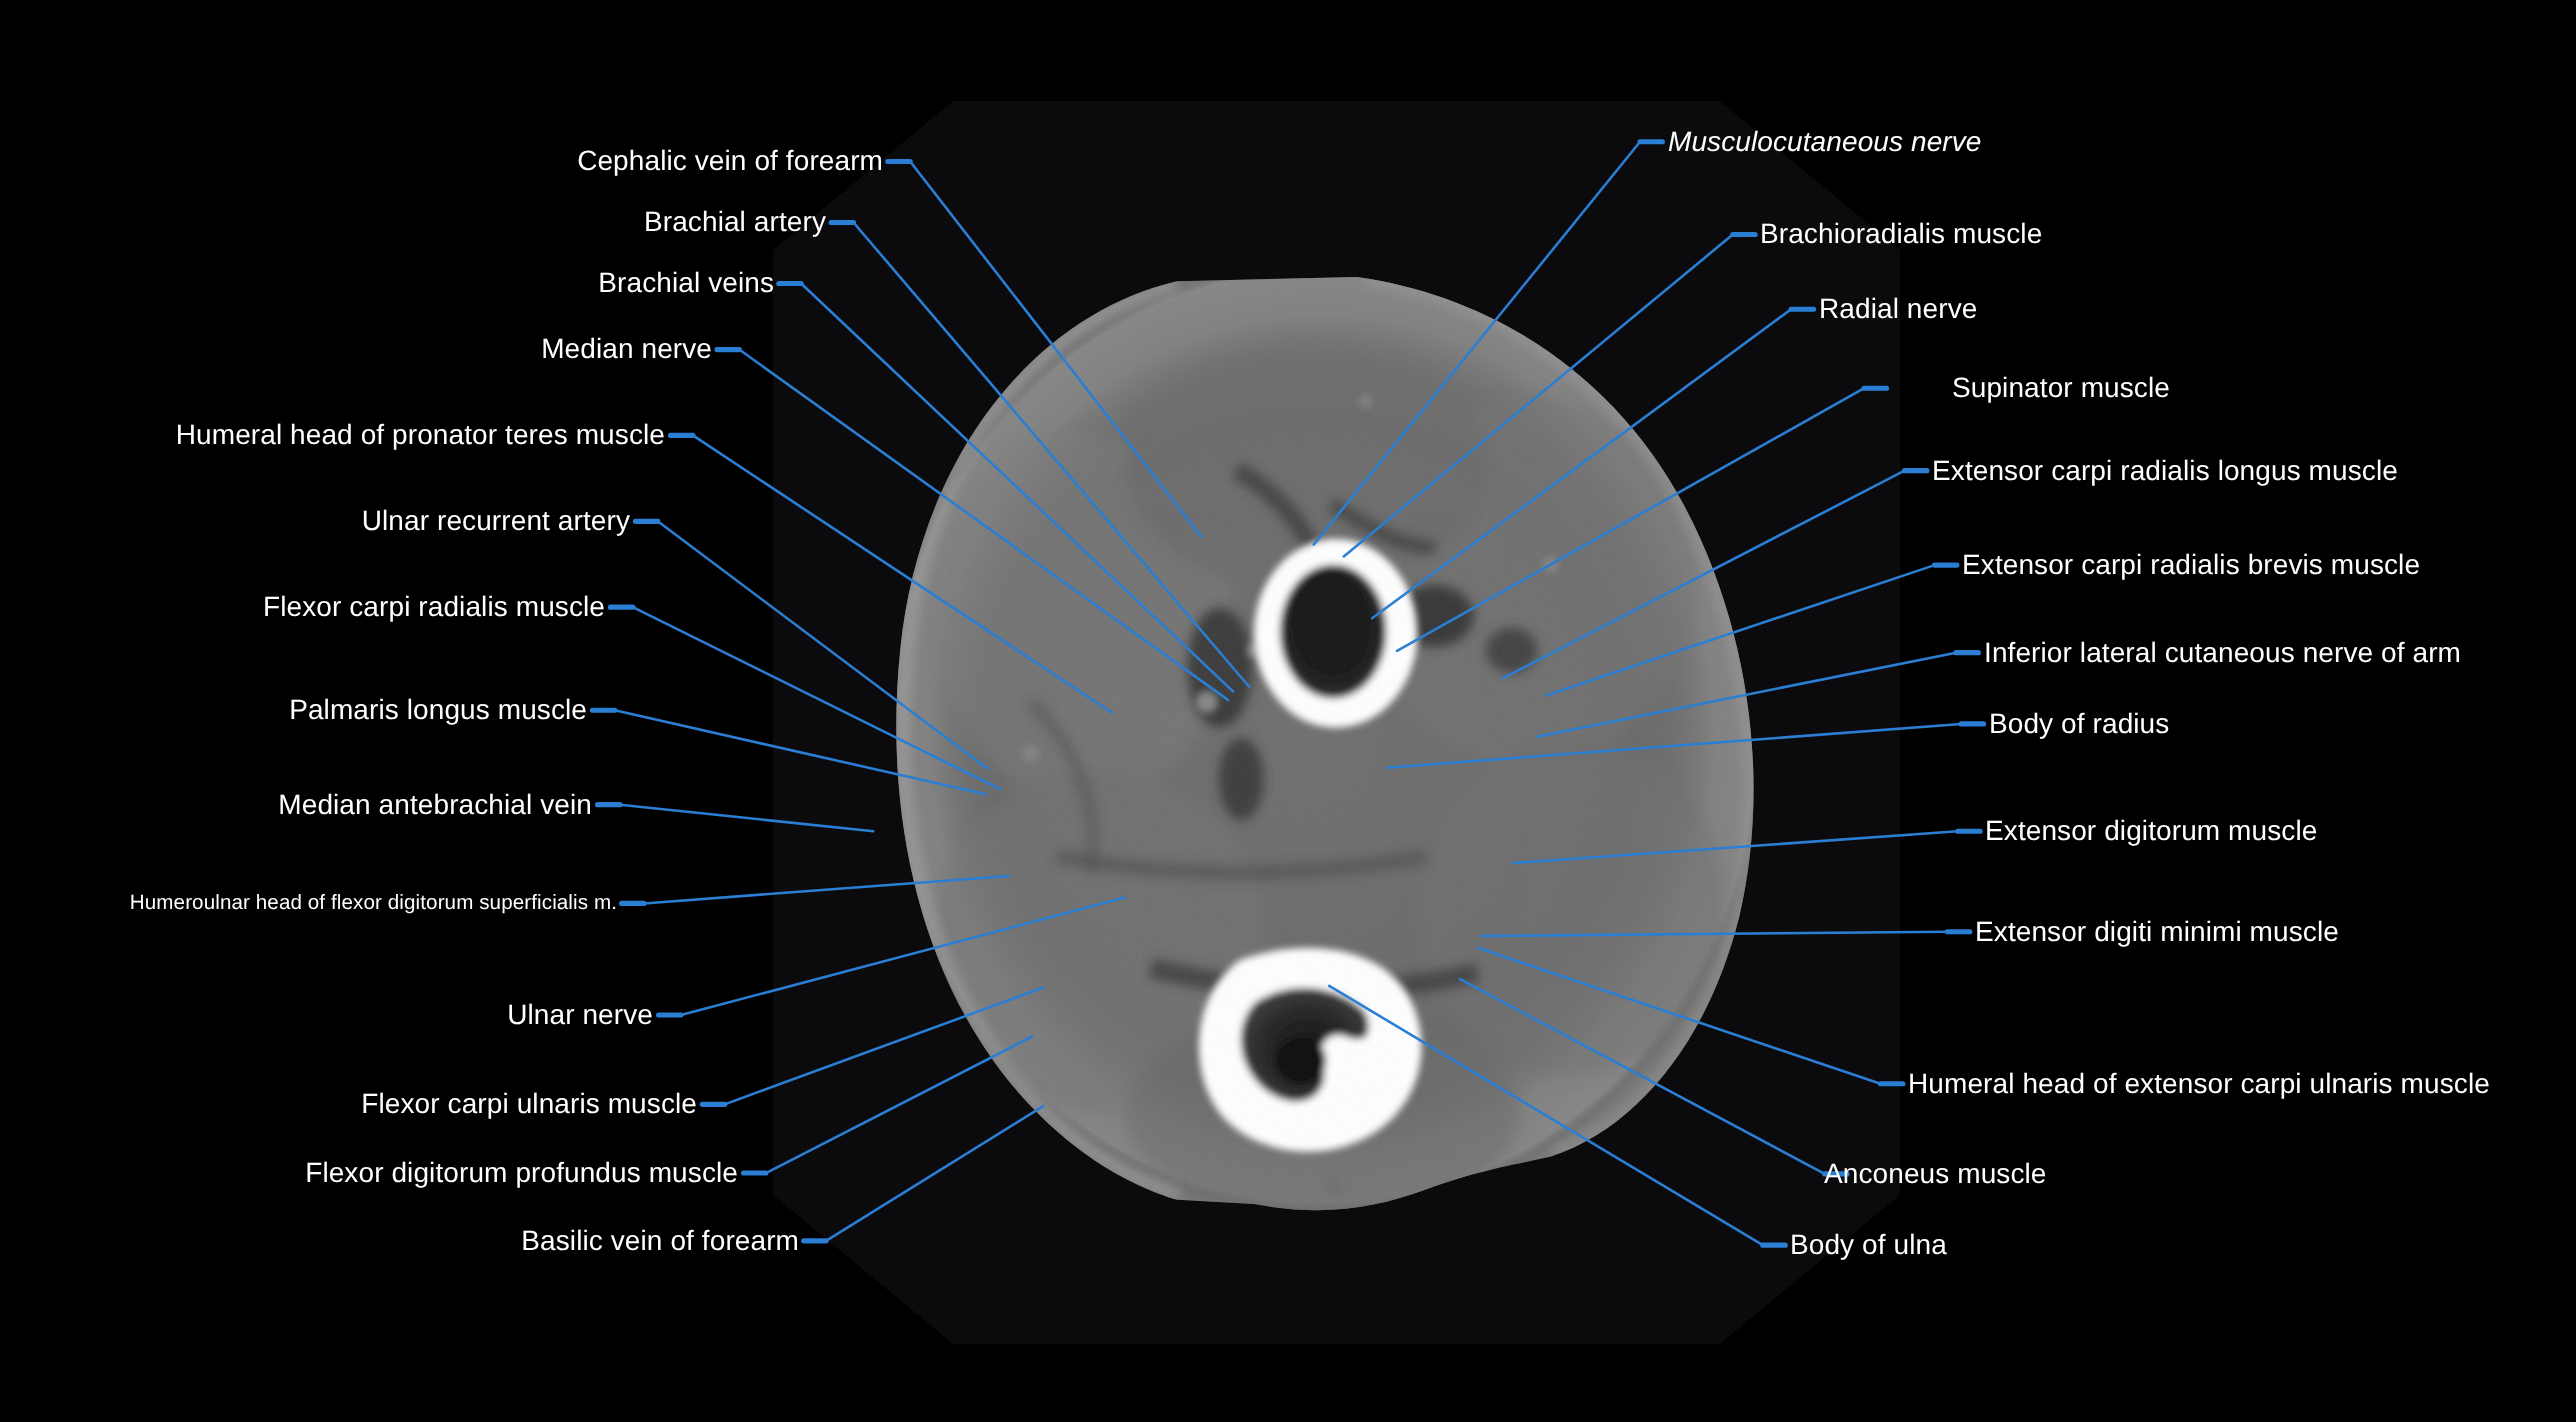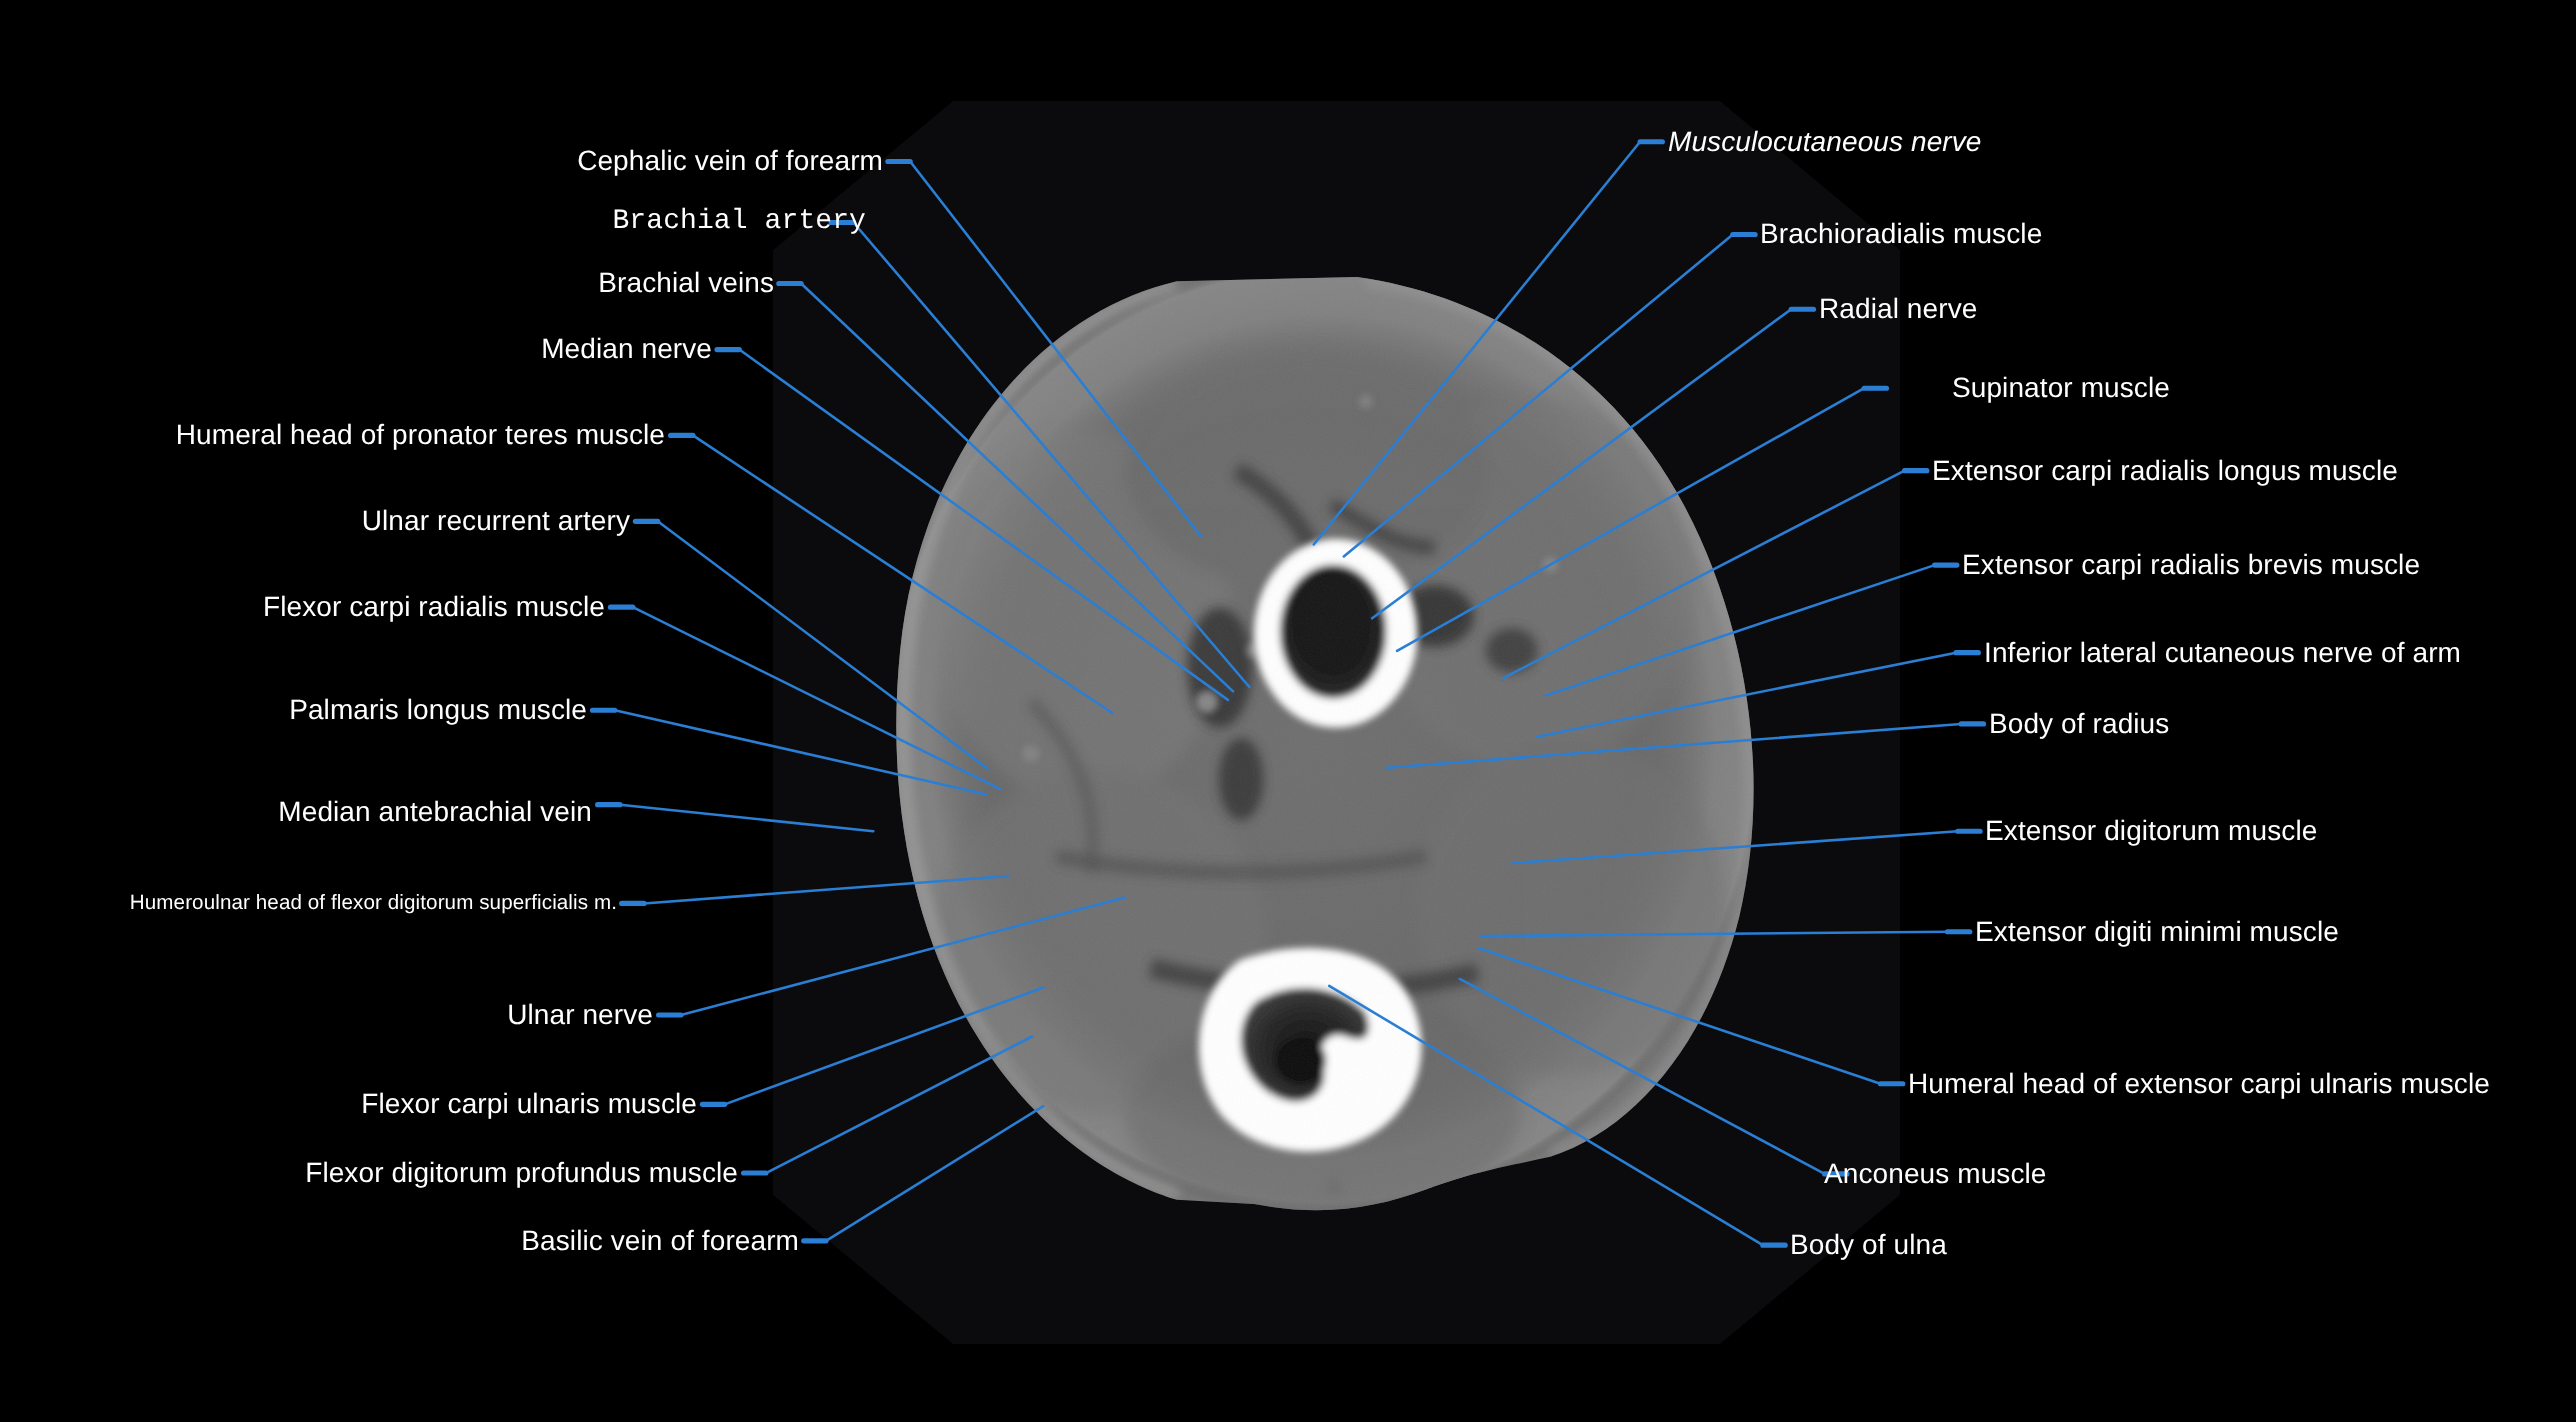--- a/index.html
+++ b/index.html
@@ -232,28 +232,28 @@
       <polyline points="2216,1262 2190,1262 1722,1104" fill="none" stroke="#2a7fd4" stroke-width="3" stroke-linecap="round" stroke-linejoin="round"></polyline>
       <line x1="2216" y1="1262" x2="2190" y2="1262" stroke="#2a7fd4" stroke-width="6" stroke-linecap="round"></line>
       <polyline points="2151,1367 2125,1367 1700,1140" fill="none" stroke="#2a7fd4" stroke-width="3" stroke-linecap="round" stroke-linejoin="round"></polyline>
       <line x1="2151" y1="1367" x2="2125" y2="1367" stroke="#2a7fd4" stroke-width="6" stroke-linecap="round"></line>
       <polyline points="2079,1450 2053,1450 1548,1148" fill="none" stroke="#2a7fd4" stroke-width="3" stroke-linecap="round" stroke-linejoin="round"></polyline>
       <line x1="2079" y1="1450" x2="2053" y2="1450" stroke="#2a7fd4" stroke-width="6" stroke-linecap="round"></line>
     </svg>
 
   <div id="labels-left">
       <div class="label left" style="left: 883px; top: 161px;">Cephalic vein of forearm</div>
-      <div class="label left" style="left: 866px; top: 222px; font-family: Liberation Mono, monospace;">Brachial artery</div>
+      <div class="label left" style="left: 826px; top: 222px;">Brachial artery</div>
       <div class="label left" style="left: 774px; top: 283px;">Brachial veins</div>
       <div class="label left" style="left: 712px; top: 349px;">Median nerve</div>
       <div class="label left" style="left: 665px; top: 435px;">Humeral head of pronator teres muscle</div>
       <div class="label left" style="left: 630px; top: 521px;">Ulnar recurrent artery</div>
       <div class="label left" style="left: 605px; top: 607px;">Flexor carpi radialis muscle</div>
       <div class="label left" style="left: 587px; top: 710px;">Palmaris longus muscle</div>
-      <div class="label left" style="left: 592px; top: 805px; margin-top: 7px;">Median antebrachial vein</div>
+      <div class="label left" style="left: 592px; top: 805px;">Median antebrachial vein</div>
       <div class="label left small" style="left: 617px; top: 903px;">Humeroulnar head of flexor digitorum superficialis m.</div>
       <div class="label left" style="left: 653px; top: 1015px;">Ulnar nerve</div>
       <div class="label left" style="left: 697px; top: 1104px;">Flexor carpi ulnaris muscle</div>
       <div class="label left" style="left: 738px; top: 1173px; text-align: right;">Flexor digitorum profundus muscle</div>
       <div class="label left" style="left: 799px; top: 1241px;">Basilic vein of forearm</div>
     </div>
   <div id="labels-right">
       <div class="label right" style="left: 1668px; top: 142px; font-style: italic;">Musculocutaneous nerve</div>
       <div class="label right" style="left: 1760px; top: 234px;">Brachioradialis muscle</div>
       <div class="label right" style="left: 1819px; top: 309px;">Radial nerve</div>

